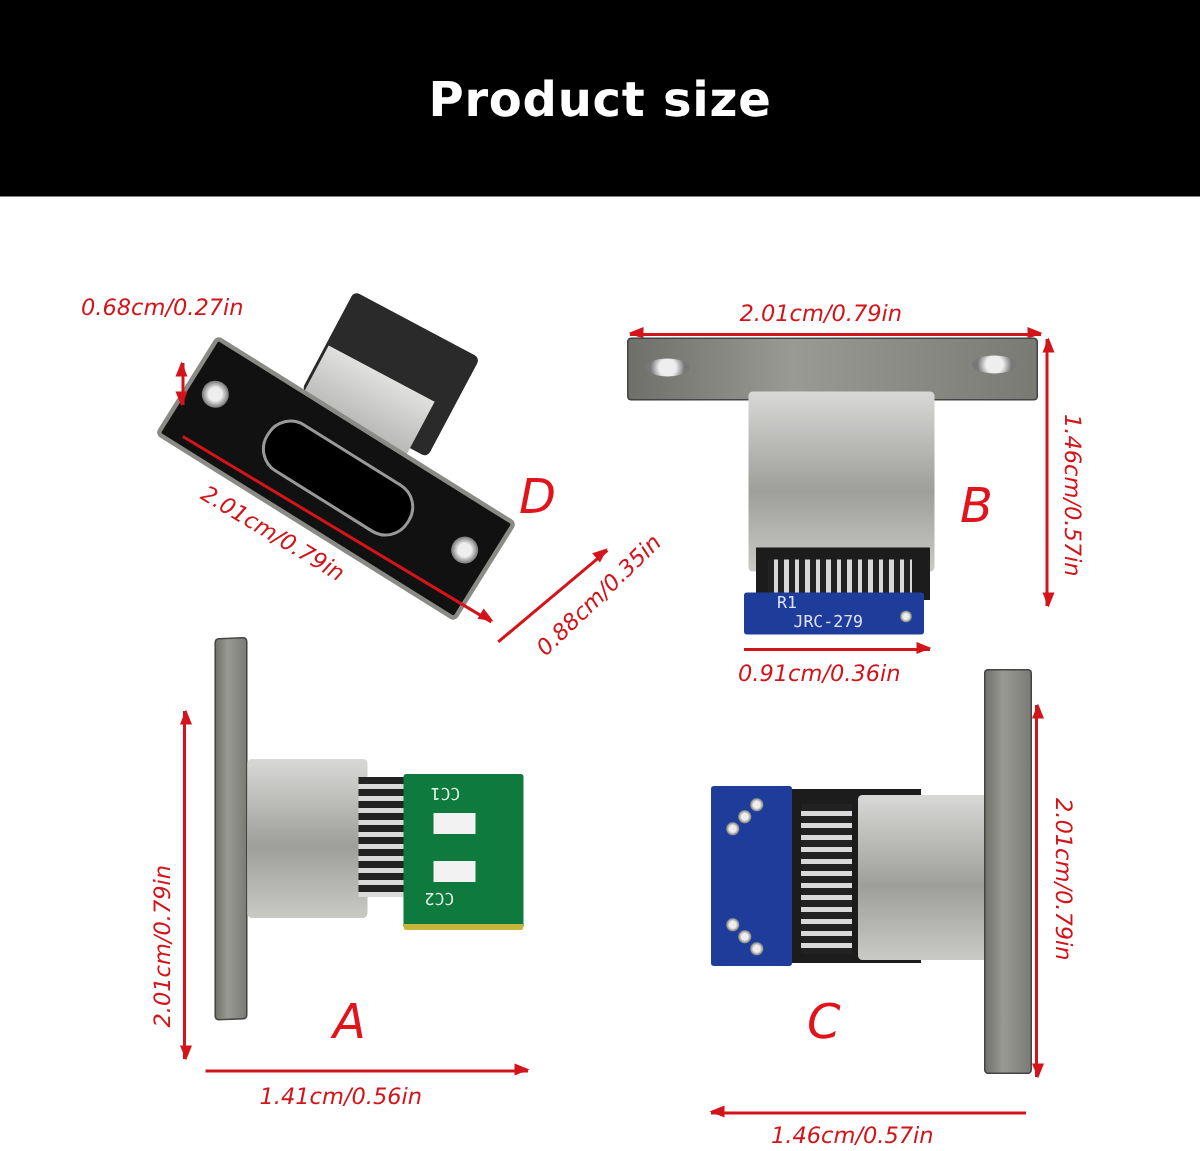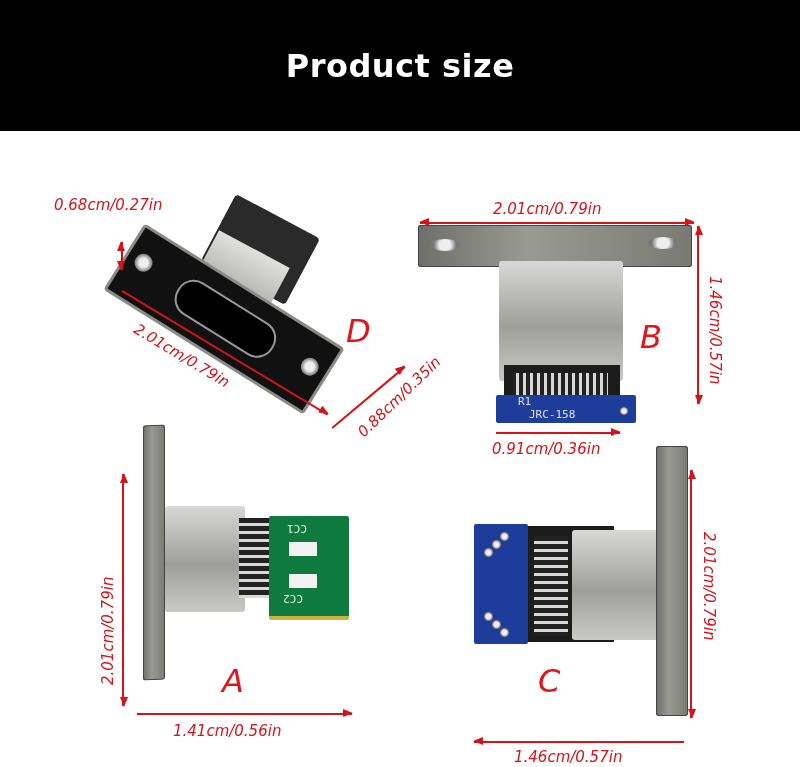--- a/index.html
+++ b/index.html
@@ -53,23 +53,23 @@
   <span class="dim" style="left:493px;top:200px;">2.01cm/0.79in</span>
   <div class="line s e" style="left:420px;top:222px;width:274px;"></div>
   <div class="part" style="left:416px;top:225px;width:280px;height:200px;">
     <div class="plate" style="left:2px;top:0;width:274px;height:42px;">
       <div class="hole" style="left:12px;top:14px;width:30px;height:12px;"></div>
       <div class="hole" style="right:14px;top:12px;width:30px;height:12px;"></div>
     </div>
     <div class="body-metal" style="left:83px;top:36px;width:124px;height:120px;"></div>
     <div style="position:absolute;left:88px;top:140px;width:116px;height:35px;background:#1c1c1c;"></div>
     <div class="pins" style="left:96px;top:148px;width:96px;height:26px;"></div>
-    <div class="pcb-blue" style="left:80px;top:170px;width:140px;height:28px;">
+    <div class="pcb-blue" style="left:80px;top:170px;width:120px;height:28px;">
       <span class="pcb-text" style="left:22px;top:0px;">R1</span>
-      <span class="pcb-text" style="left:33px;top:13px;">JRC-158</span>
+      <span class="pcb-text" style="left:33px;top:13px;">JRC-279</span>
       <div class="hole" style="right:8px;top:12px;width:8px;height:8px;"></div>
     </div>
   </div>
   <span class="letter" style="left:640px;top:318px;">B</span>
   <div class="line s e" style="left:699px;top:226px;width:178px;transform:rotate(90deg);transform-origin:0 0;"></div>
   <span class="dim" style="left:724px;top:276px;transform:rotate(90deg);transform-origin:0 0;">1.46cm/0.57in</span>
   <div class="line e" style="left:496px;top:432px;width:124px;"></div>
   <span class="dim" style="left:492px;top:440px;">0.91cm/0.36in</span>
 </div>
 

